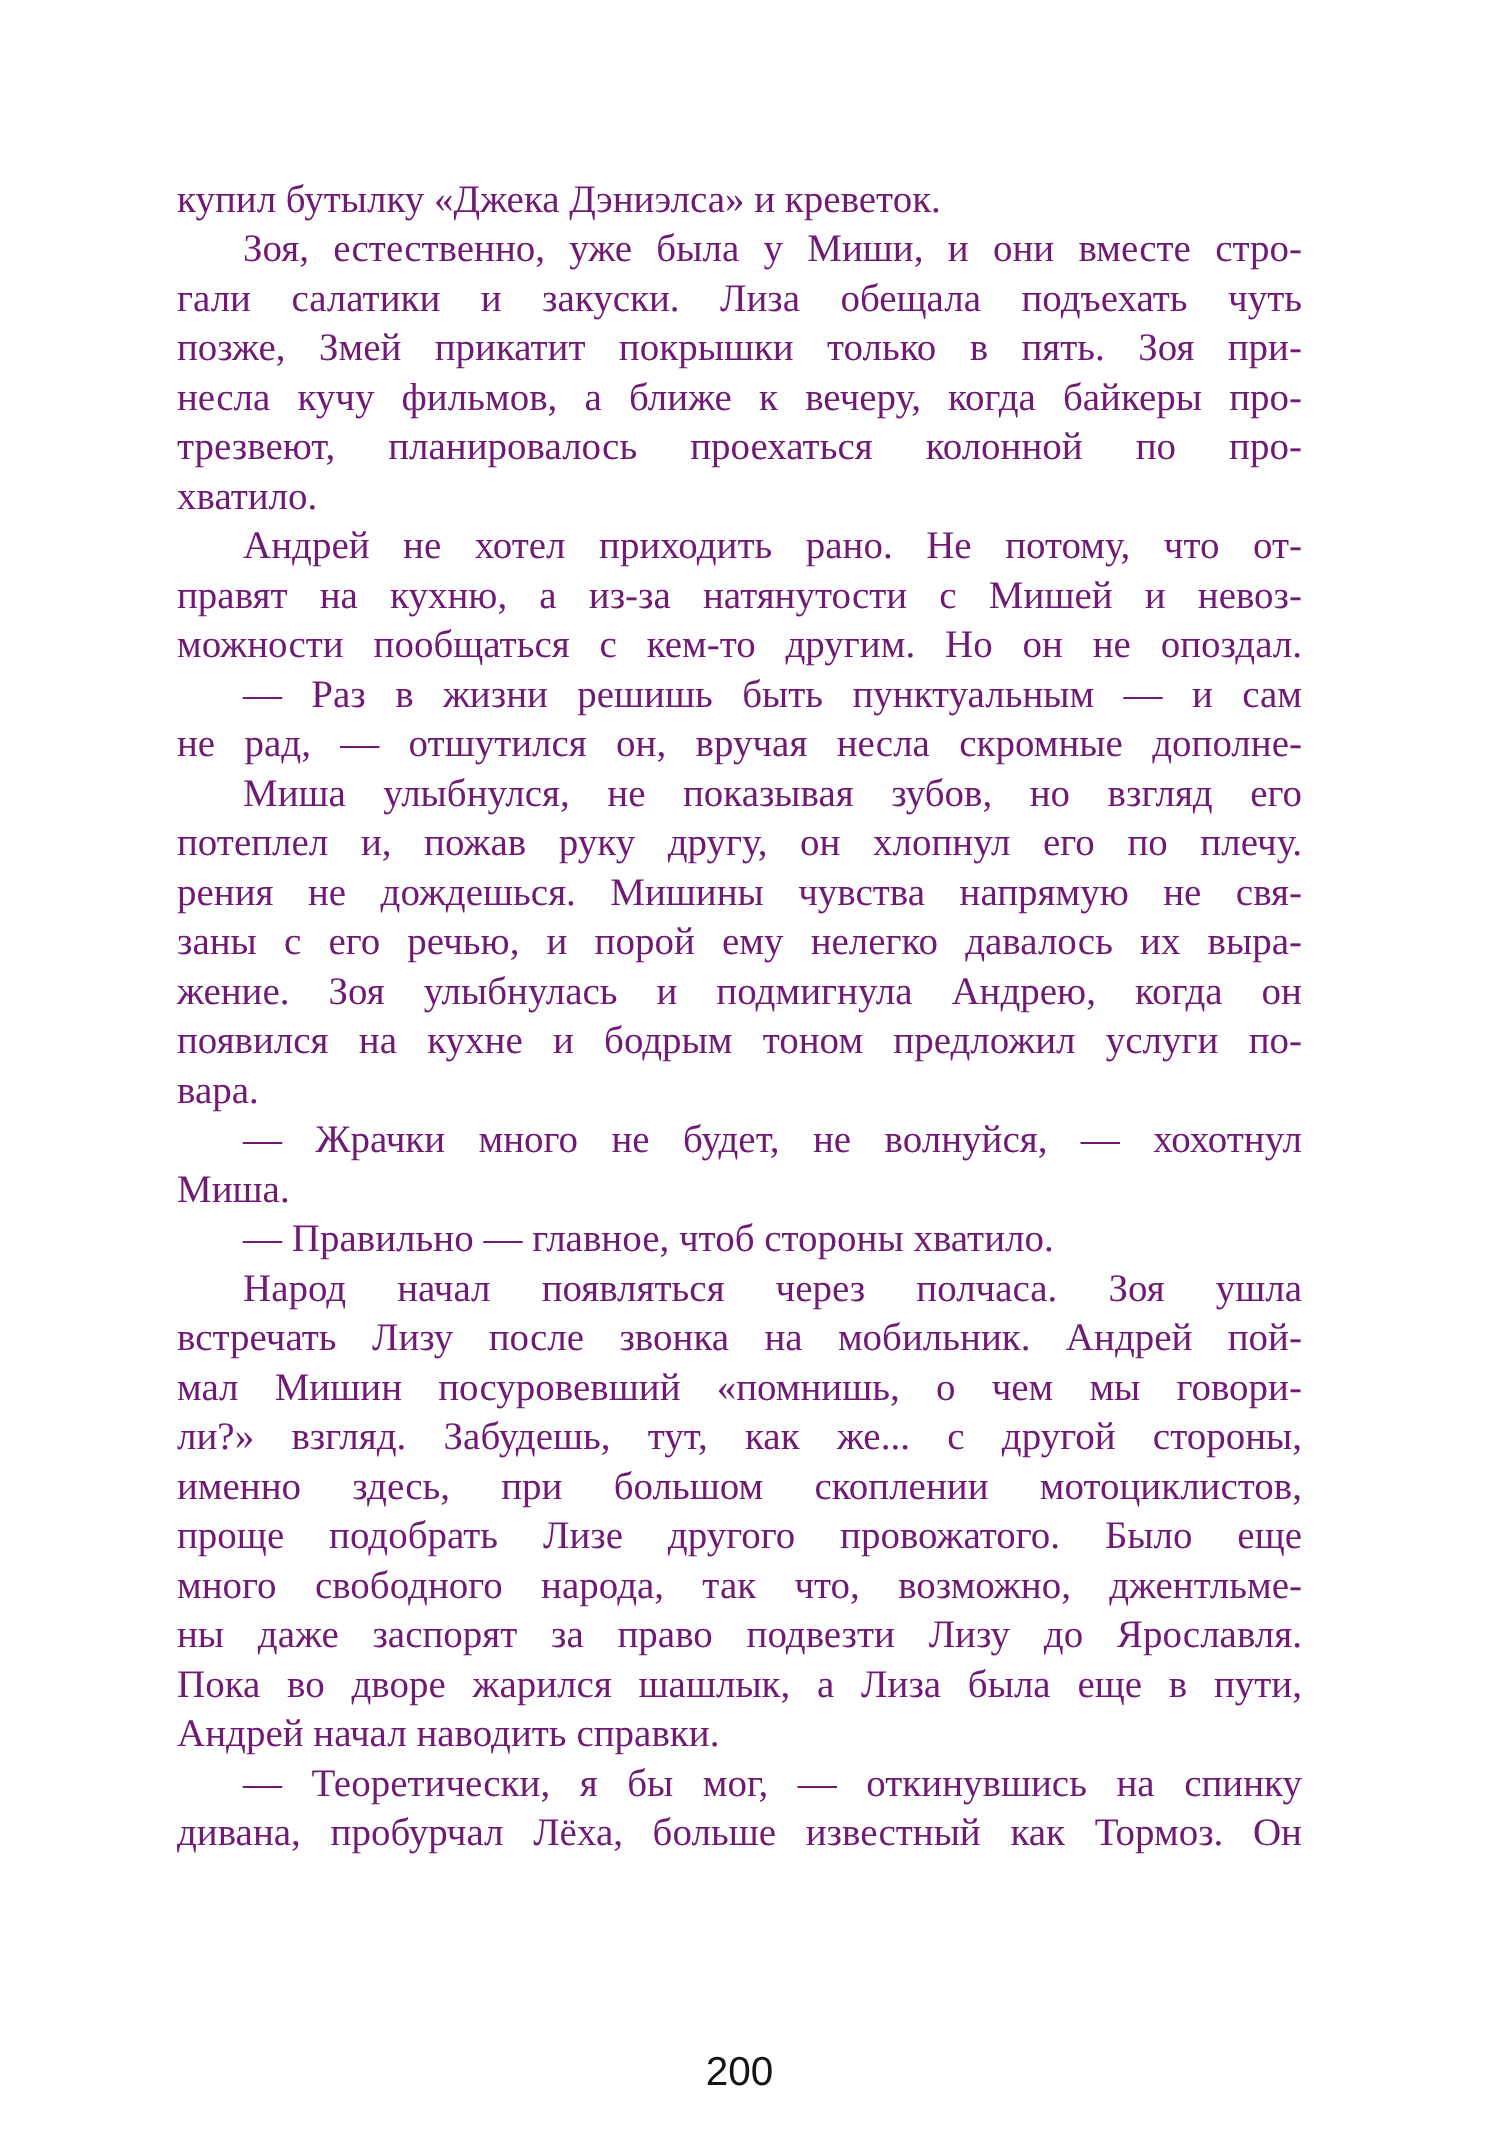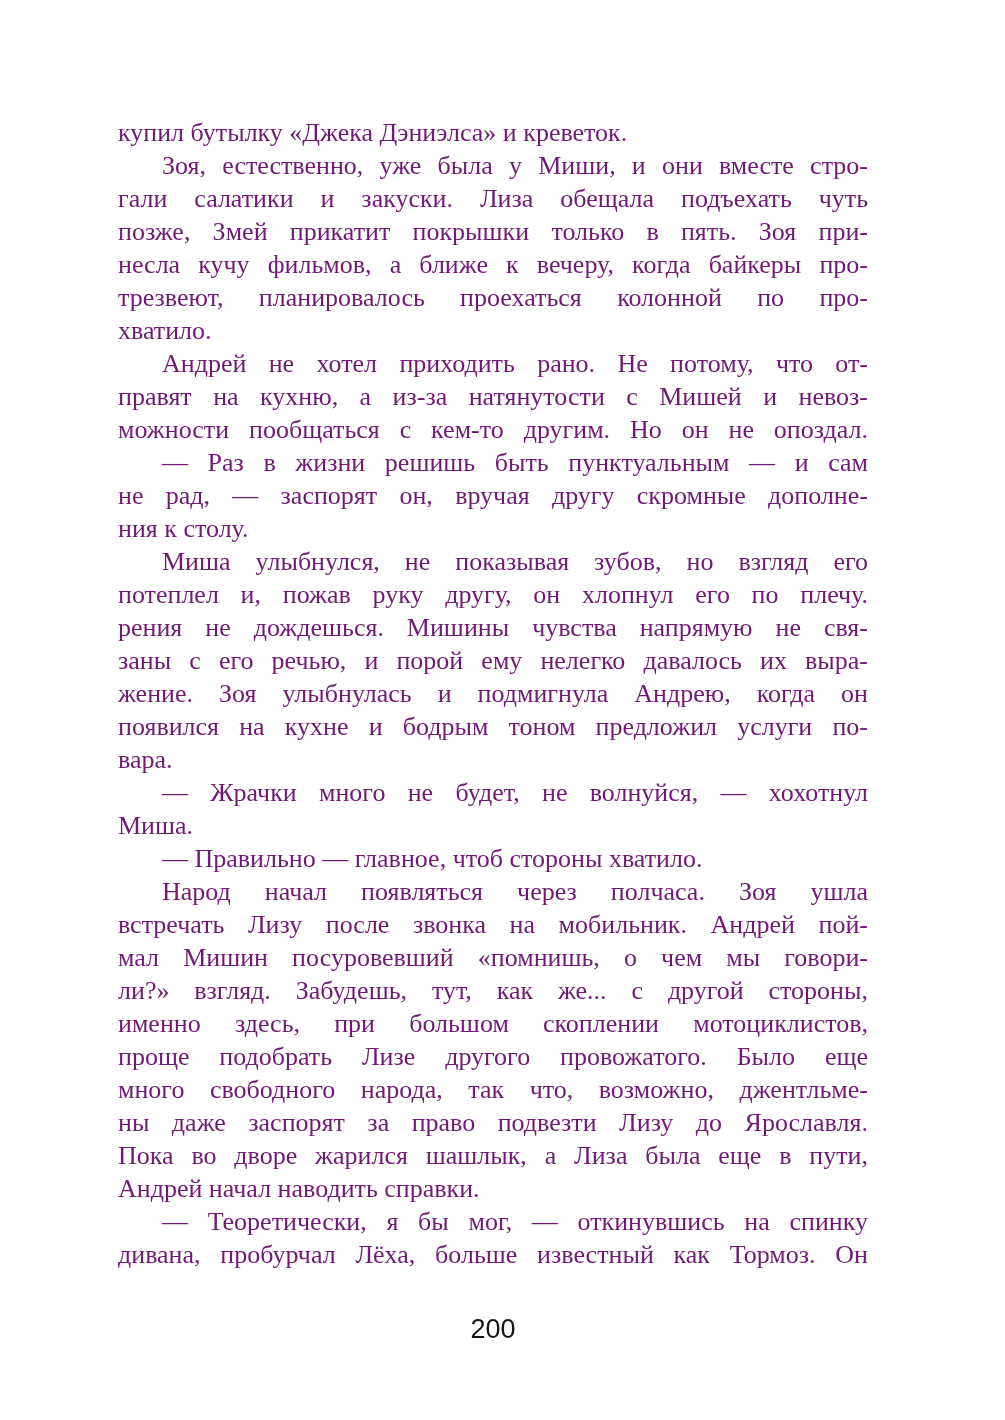--- a/index.html
+++ b/index.html
@@ -33,21 +33,21 @@
     text-align-last: justify;
   }
   .line.last {
     text-align-last: left;
   }
   .line.indent {
     text-indent: 44px;
   }
   .page-number {
     position: absolute;
-    top: 1314px;
+    top: 1366px;
     left: 118px;
     width: 750px;
     text-align: center;
     font-family: "Liberation Sans", sans-serif;
     font-size: 27px;
     color: #151515;
   }
 </style>
 </head>
 <body>
@@ -65,22 +65,21 @@
         <div class="line">трезвеют, планировалось проехаться колонной по про-</div>
         <div class="line last">хватило.</div>
       </div>
       <div class="para">
         <div class="line indent">Андрей не хотел приходить рано. Не потому, что от-</div>
         <div class="line">правят на кухню, а из-за натянутости с Мишей и невоз-</div>
         <div class="line">можности пообщаться с кем-то другим. Но он не опоздал.</div>
       </div>
       <div class="para">
         <div class="line indent">— Раз в жизни решишь быть пунктуальным — и сам</div>
-        <div class="line">не рад, — заспорят он, вручая другу скромные дополне-</div>
-        <div class="line last">ния к столу.</div>
+        <div class="line">не рад, — отшутился он, вручая несла скромные дополне-</div>
       </div>
       <div class="para">
         <div class="line indent">Миша улыбнулся, не показывая зубов, но взгляд его</div>
         <div class="line">потеплел и, пожав руку другу, он хлопнул его по плечу.</div>
         <div class="line">рения не дождешься. Мишины чувства напрямую не свя-</div>
         <div class="line">заны с его речью, и порой ему нелегко давалось их выра-</div>
         <div class="line">жение. Зоя улыбнулась и подмигнула Андрею, когда он</div>
         <div class="line">появился на кухне и бодрым тоном предложил услуги по-</div>
         <div class="line last">вара.</div>
       </div>

